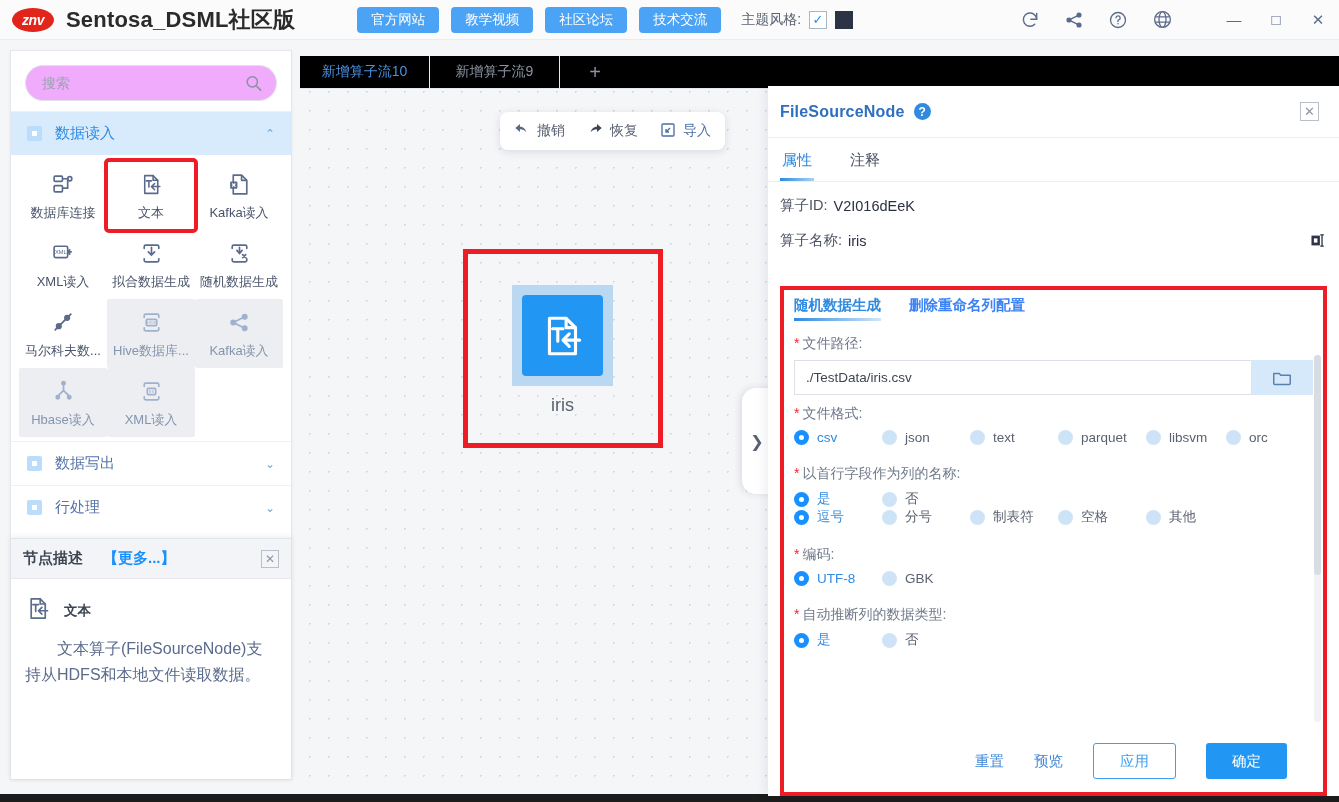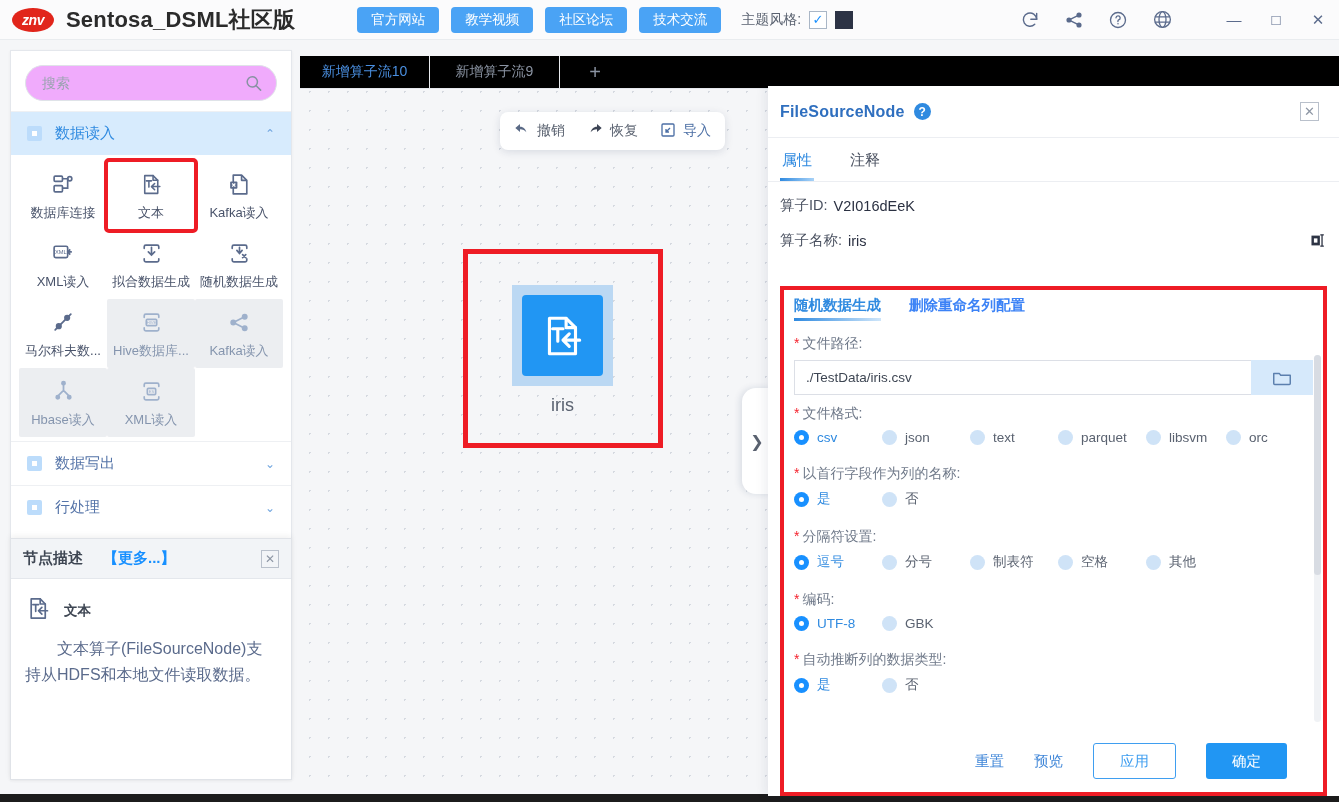--- a/index.html
+++ b/index.html
@@ -695,23 +695,20 @@
                 <i></i>
               </span>
             <span class="rlbl">是</span>
           </label>
           <label class="radio">
             <span class="rdot"></span>
             <span class="rlbl">否</span>
           </label>
         </div>
 
-        <div class="f-label" style="margin-top:20px">
-          <span class="req">*</span><span>分隔符设置:</span>
-        </div>
         <div class="radios">
           <label class="radio on" style="width:88px">
             <span class="rdot">
                 <i></i>
               </span>
             <span class="rlbl">逗号</span>
           </label>
           <label class="radio" style="width:88px">
             <span class="rdot"></span>
             <span class="rlbl">分号</span>

